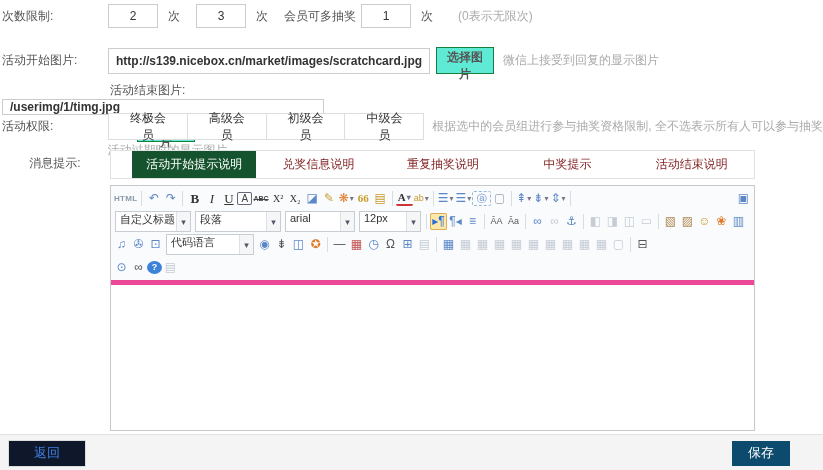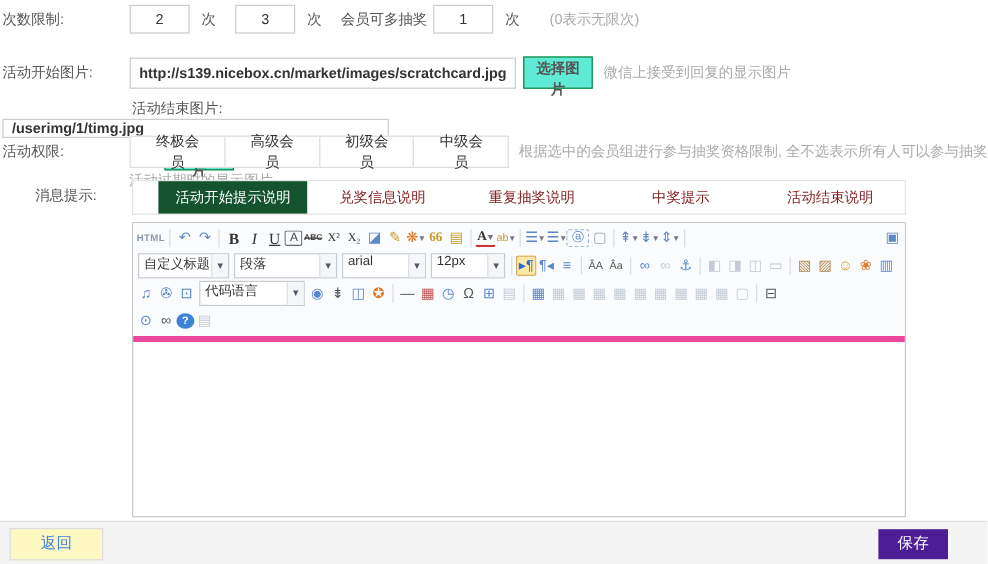--- a/index.html
+++ b/index.html
@@ -42,22 +42,22 @@
   .box{box-shadow:inset 0 0 0 1px #667;height:13px;line-height:13px;font-size:10px;padding:0 2px;color:#444;min-width:11px;}
   .strike{font-size:7px;font-weight:bold;text-decoration:line-through;color:#444;}
   .sup{font-family:"Liberation Serif",serif;font-size:10px;color:#333;}
   .quote{font-family:"Liberation Serif",serif;font-weight:bold;font-size:11px;color:#c89a2a;}
   .fcolor{font-family:"Liberation Serif",serif;font-weight:bold;font-size:11px;color:#333;border-bottom:2px solid #cc3333;height:13px;line-height:13px;}
   .dash{border:1px dashed #9ab8d8;height:13px;line-height:13px;font-size:10px;}
   .on{background:#ffe9a8;box-shadow:inset 0 0 0 1px #d9ab5e;color:#2b6cd8;}
   .help{background:#3b82d8;color:#fff;border-radius:50%;min-width:13px;height:13px;line-height:13px;font-size:9px;font-weight:bold;}
   .ed-content{flex:1;padding:8px 10px;font-size:12px;color:#333;line-height:1.6;}
   .footer{position:absolute;left:0;top:434px;width:823px;height:36px;background:#f4f4f4;border-top:1px solid #e2e2e2;display:flex;align-items:center;justify-content:space-between;}
-  .back-btn{margin-left:8px;width:78px;height:27px;background:#fef9c3;border:1px solid #ddd;color:#4080e0;font-size:13px;cursor:pointer;font-family:inherit;}
-  .save-btn{margin-right:33px;width:58px;height:25px;background:#4c1d95;border:none;color:#fff;font-size:13px;cursor:pointer;font-family:inherit;}
+  .back-btn{margin-left:8px;width:78px;height:27px;background:#0f172a;border:1px solid #ddd;color:#4080e0;font-size:13px;cursor:pointer;font-family:inherit;}
+  .save-btn{margin-right:33px;width:58px;height:25px;background:#0c4a6e;border:none;color:#fff;font-size:13px;cursor:pointer;font-family:inherit;}
 </style>
 </head>
 <body>
 
 <div class="row" style="top:3px;height:26px;">
   <span class="label">次数限制:</span>
   <input class="num" value="2" style="">
   <span class="ftext unit">次</span>
   <input class="num" value="3" style="">
   <span class="ftext unit">次</span>

